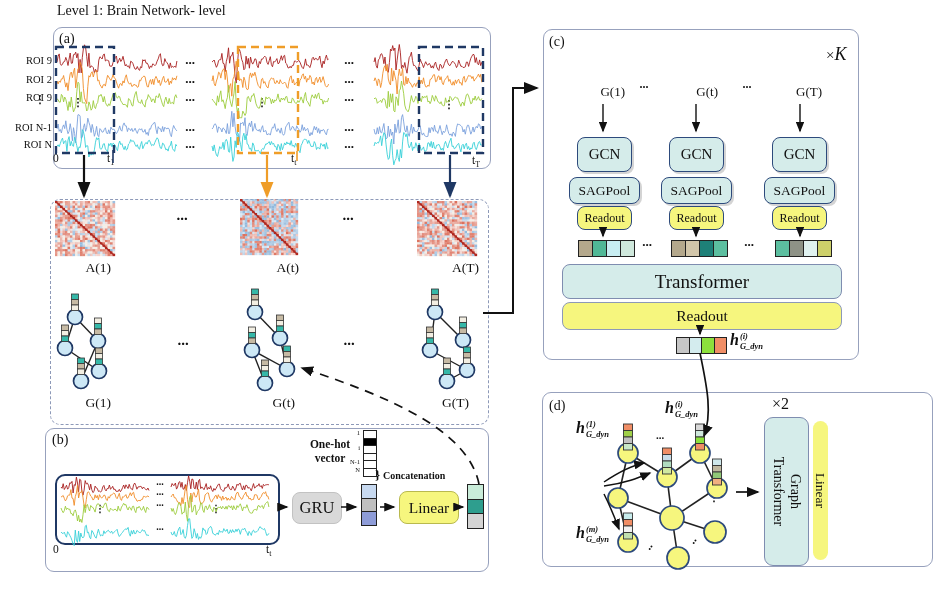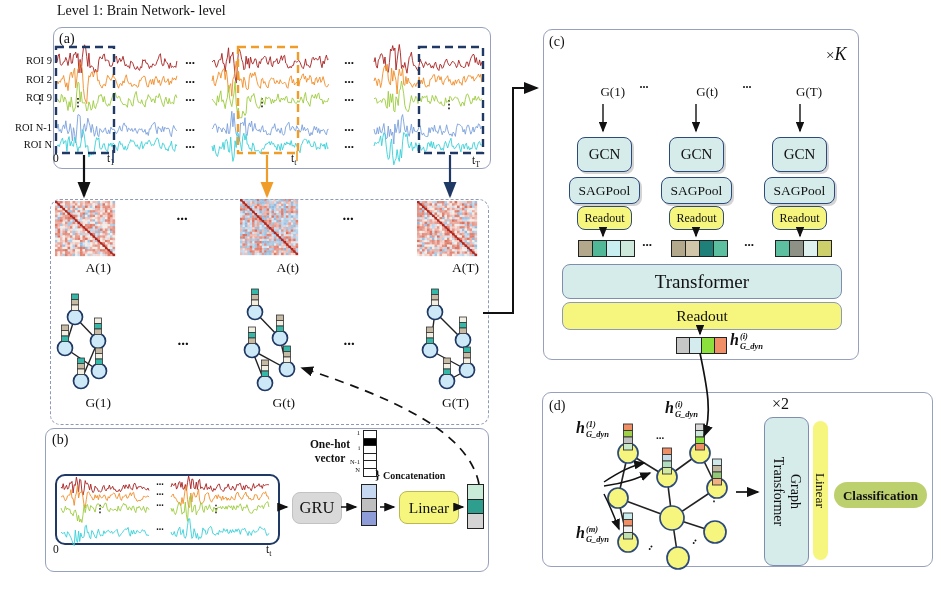--- a/index.html
+++ b/index.html
@@ -194,23 +194,20 @@
     <div class="rot" style="width:147px;height:43px;left:-52px;top:52px;transform:rotate(90deg);font-size:14px">
       <span>Graph</span>
       <span>Transformer</span>
     </div>
   </div>
   <div class="vertbox" style="left:813px;top:421px;width:15px;height:139px;background:#f6f67e;border-radius:8px">
     <div class="rot" style="width:139px;height:15px;left:-62px;top:62px;transform:rotate(90deg);font-size:13.5px">
       <span>Linear</span>
     </div>
   </div>
-  <div class="bx" style="left:834px;top:482px;width:93px;height:26px;background:#bdd06e;border-radius:13px;font-weight:bold;font-size:13px">
-      <span>Classification</span>
-    </div>
 
   <svg id="overlay" width="947" height="599" viewBox="0 0 947 599">
     <defs>
       <marker id="mb" markerWidth="8" markerHeight="6" refX="6.5" refY="3" orient="auto">
           <path d="M0,0 L7.5,3 L0,6 Z" fill="#111"></path>
         </marker>
       <marker id="mn" markerWidth="8" markerHeight="6" refX="6.5" refY="3" orient="auto">
           <path d="M0,0 L7.5,3 L0,6 Z" fill="#1f3864"></path>
         </marker>
       <marker id="mo" markerWidth="8" markerHeight="6" refX="6.5" refY="3" orient="auto">

